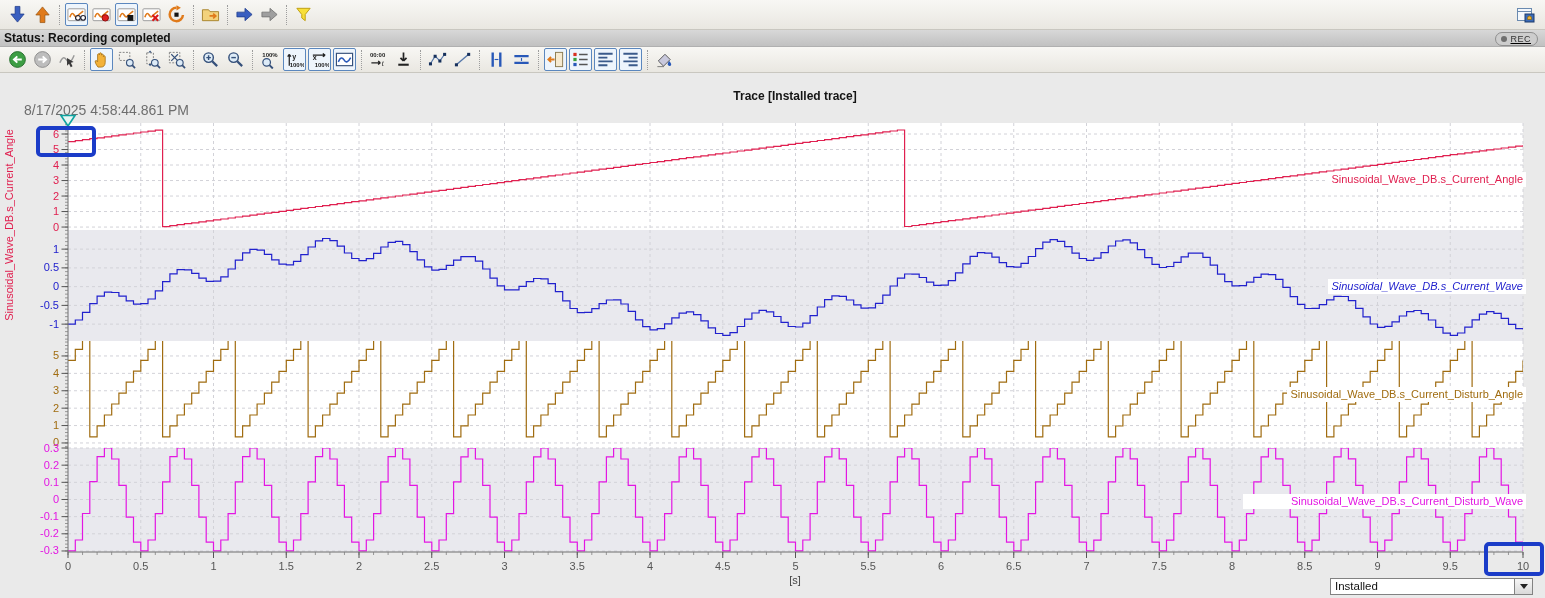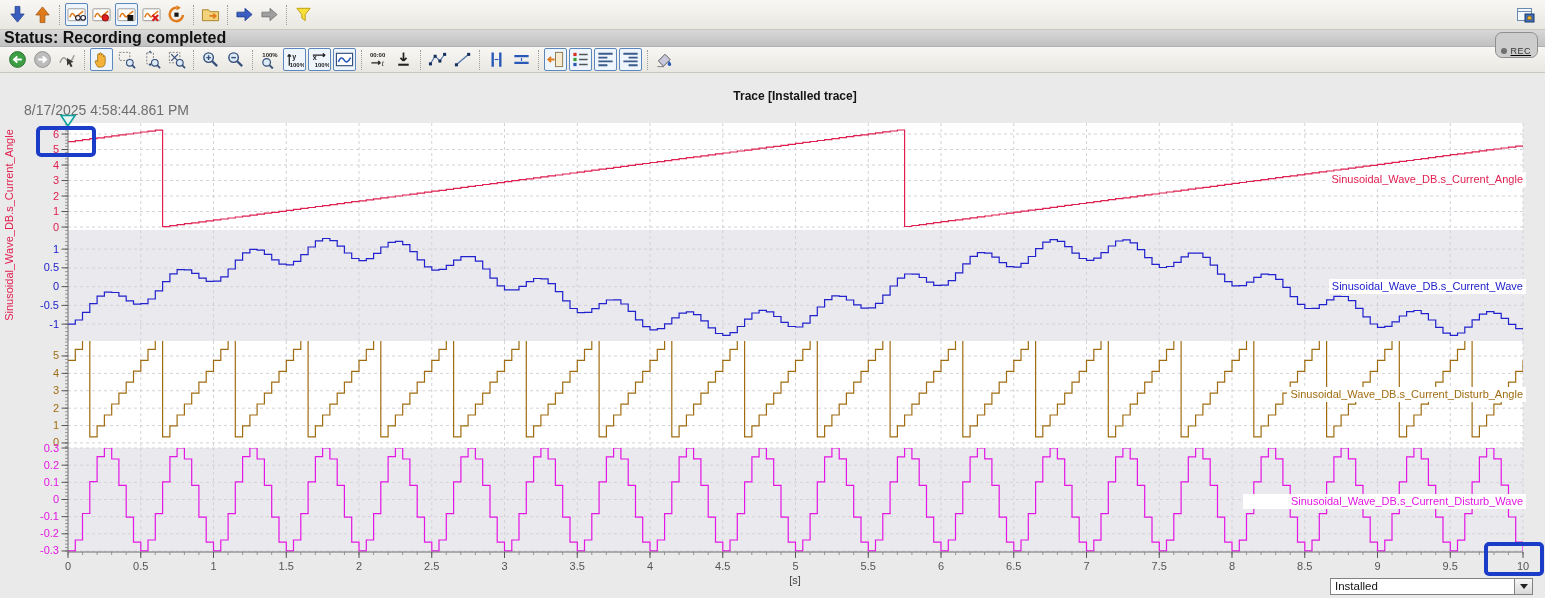--- a/index.html
+++ b/index.html
@@ -12,23 +12,23 @@
   .toolbar-chart{height:26px;padding-left:5px;}
   .tbtn{width:23px;height:23px;display:flex;align-items:center;justify-content:center;
     border:1px solid transparent;border-radius:2px;box-sizing:border-box;flex:0 0 auto;margin:0 1px;}
   .tbtn.active{border-color:#5b87be;background:#eef5fc;}
   .tsep{width:0;height:20px;border-left:1px dotted #9d9d9d;margin:0 4px;flex:0 0 auto;}
   .tb-spacer{flex:1 1 auto;}
   .win-icon{margin-right:9px;flex:0 0 auto;display:flex;}
   
   .status-bar{position:relative;height:17px;background:linear-gradient(#d8d8d8,#c1c1c1);
     border-bottom:1px solid #b0b0b0;box-sizing:border-box;display:flex;align-items:center;}
-  .status-text{font-size:16px;font-weight:bold;color:#111;padding-left:4px;}
+  .status-text{font-size:12px;font-weight:bold;color:#111;padding-left:4px;}
   .rec-badge{position:absolute;right:7px;top:2px;height:12px;display:flex;align-items:center;
-    gap:3px;padding:12px 6px 0 5px;border:1px solid #8f8f8f;border-radius:7px;background:#cdcdcd;text-decoration:underline;}
+    gap:3px;padding:0 6px 0 5px;border:1px solid #8f8f8f;border-radius:7px;background:#cdcdcd;text-decoration:underline;}
   .rec-dot{width:6px;height:6px;border-radius:50%;background:#6f6f6f;}
   .rec-text{font-size:9px;color:#333;letter-spacing:.5px;}
   
   .chart-area{position:absolute;left:0;top:73px;width:1545px;height:525px;background:#eaeaea;}
   .timestamp{position:absolute;left:24px;top:29px;font-size:14px;color:#6e6e6e;}
   .chart-title{position:absolute;left:795px;top:16px;transform:translateX(-50%);
     font-size:12px;font-weight:bold;color:#141414;white-space:nowrap;}
   #plot-svg{position:absolute;left:0;top:0;}
   .series-label{position:absolute;right:19px;height:15px;line-height:15px;background:#fff;
     padding:0 3px;font-size:11px;white-space:nowrap;}
@@ -780,21 +780,21 @@
         <line x1="1450.25" y1="479" x2="1450.25" y2="485" stroke="#555" stroke-width="1"></line>
         <text x="1450.25" y="496.5" text-anchor="middle" font-size="11" fill="#555" font-family="Liberation Sans, sans-serif">9.5</text>
         <line x1="1523" y1="479" x2="1523" y2="485" stroke="#555" stroke-width="1"></line>
         <text x="1523" y="496.5" text-anchor="middle" font-size="11" fill="#555" font-family="Liberation Sans, sans-serif">10</text>
         <polygon points="61,42.5 75,42.5 68,53" fill="#e8f6f4" stroke="#0fa3a0" stroke-width="1.6"></polygon>
       </svg>
 
     <div class="rot-label" style="color: rgb(224, 32, 80);">Sinusoidal_Wave_DB.s_Current_Angle</div>
 
     <div class="series-label" style="top: 99px; color: rgb(224, 32, 80);">Sinusoidal_Wave_DB.s_Current_Angle</div>
-    <div class="series-label" style="top: 206px; color: rgb(33, 33, 205);">Sinusoidal_Wave_DB.s_Current_Wave</div>
+    <div class="series-label" style="top: 206px; color: rgb(33, 33, 205); font-style: italic;">Sinusoidal_Wave_DB.s_Current_Wave</div>
     <div class="series-label" style="top: 314px; color: rgb(160, 108, 16);">Sinusoidal_Wave_DB.s_Current_Disturb_Angle</div>
     <div class="series-label" style="top: 421px; color: rgb(227, 22, 227); padding-left: 48px;">Sinusoidal_Wave_DB.s_Current_Disturb_Wave</div>
 
     <div class="x-unit">[s]</div>
 
     <div class="hl-box hl-1"></div>
     <div class="hl-box hl-2"></div>
 
     <div class="dropdown">
       <span class="dropdown-value">Installed</span>

